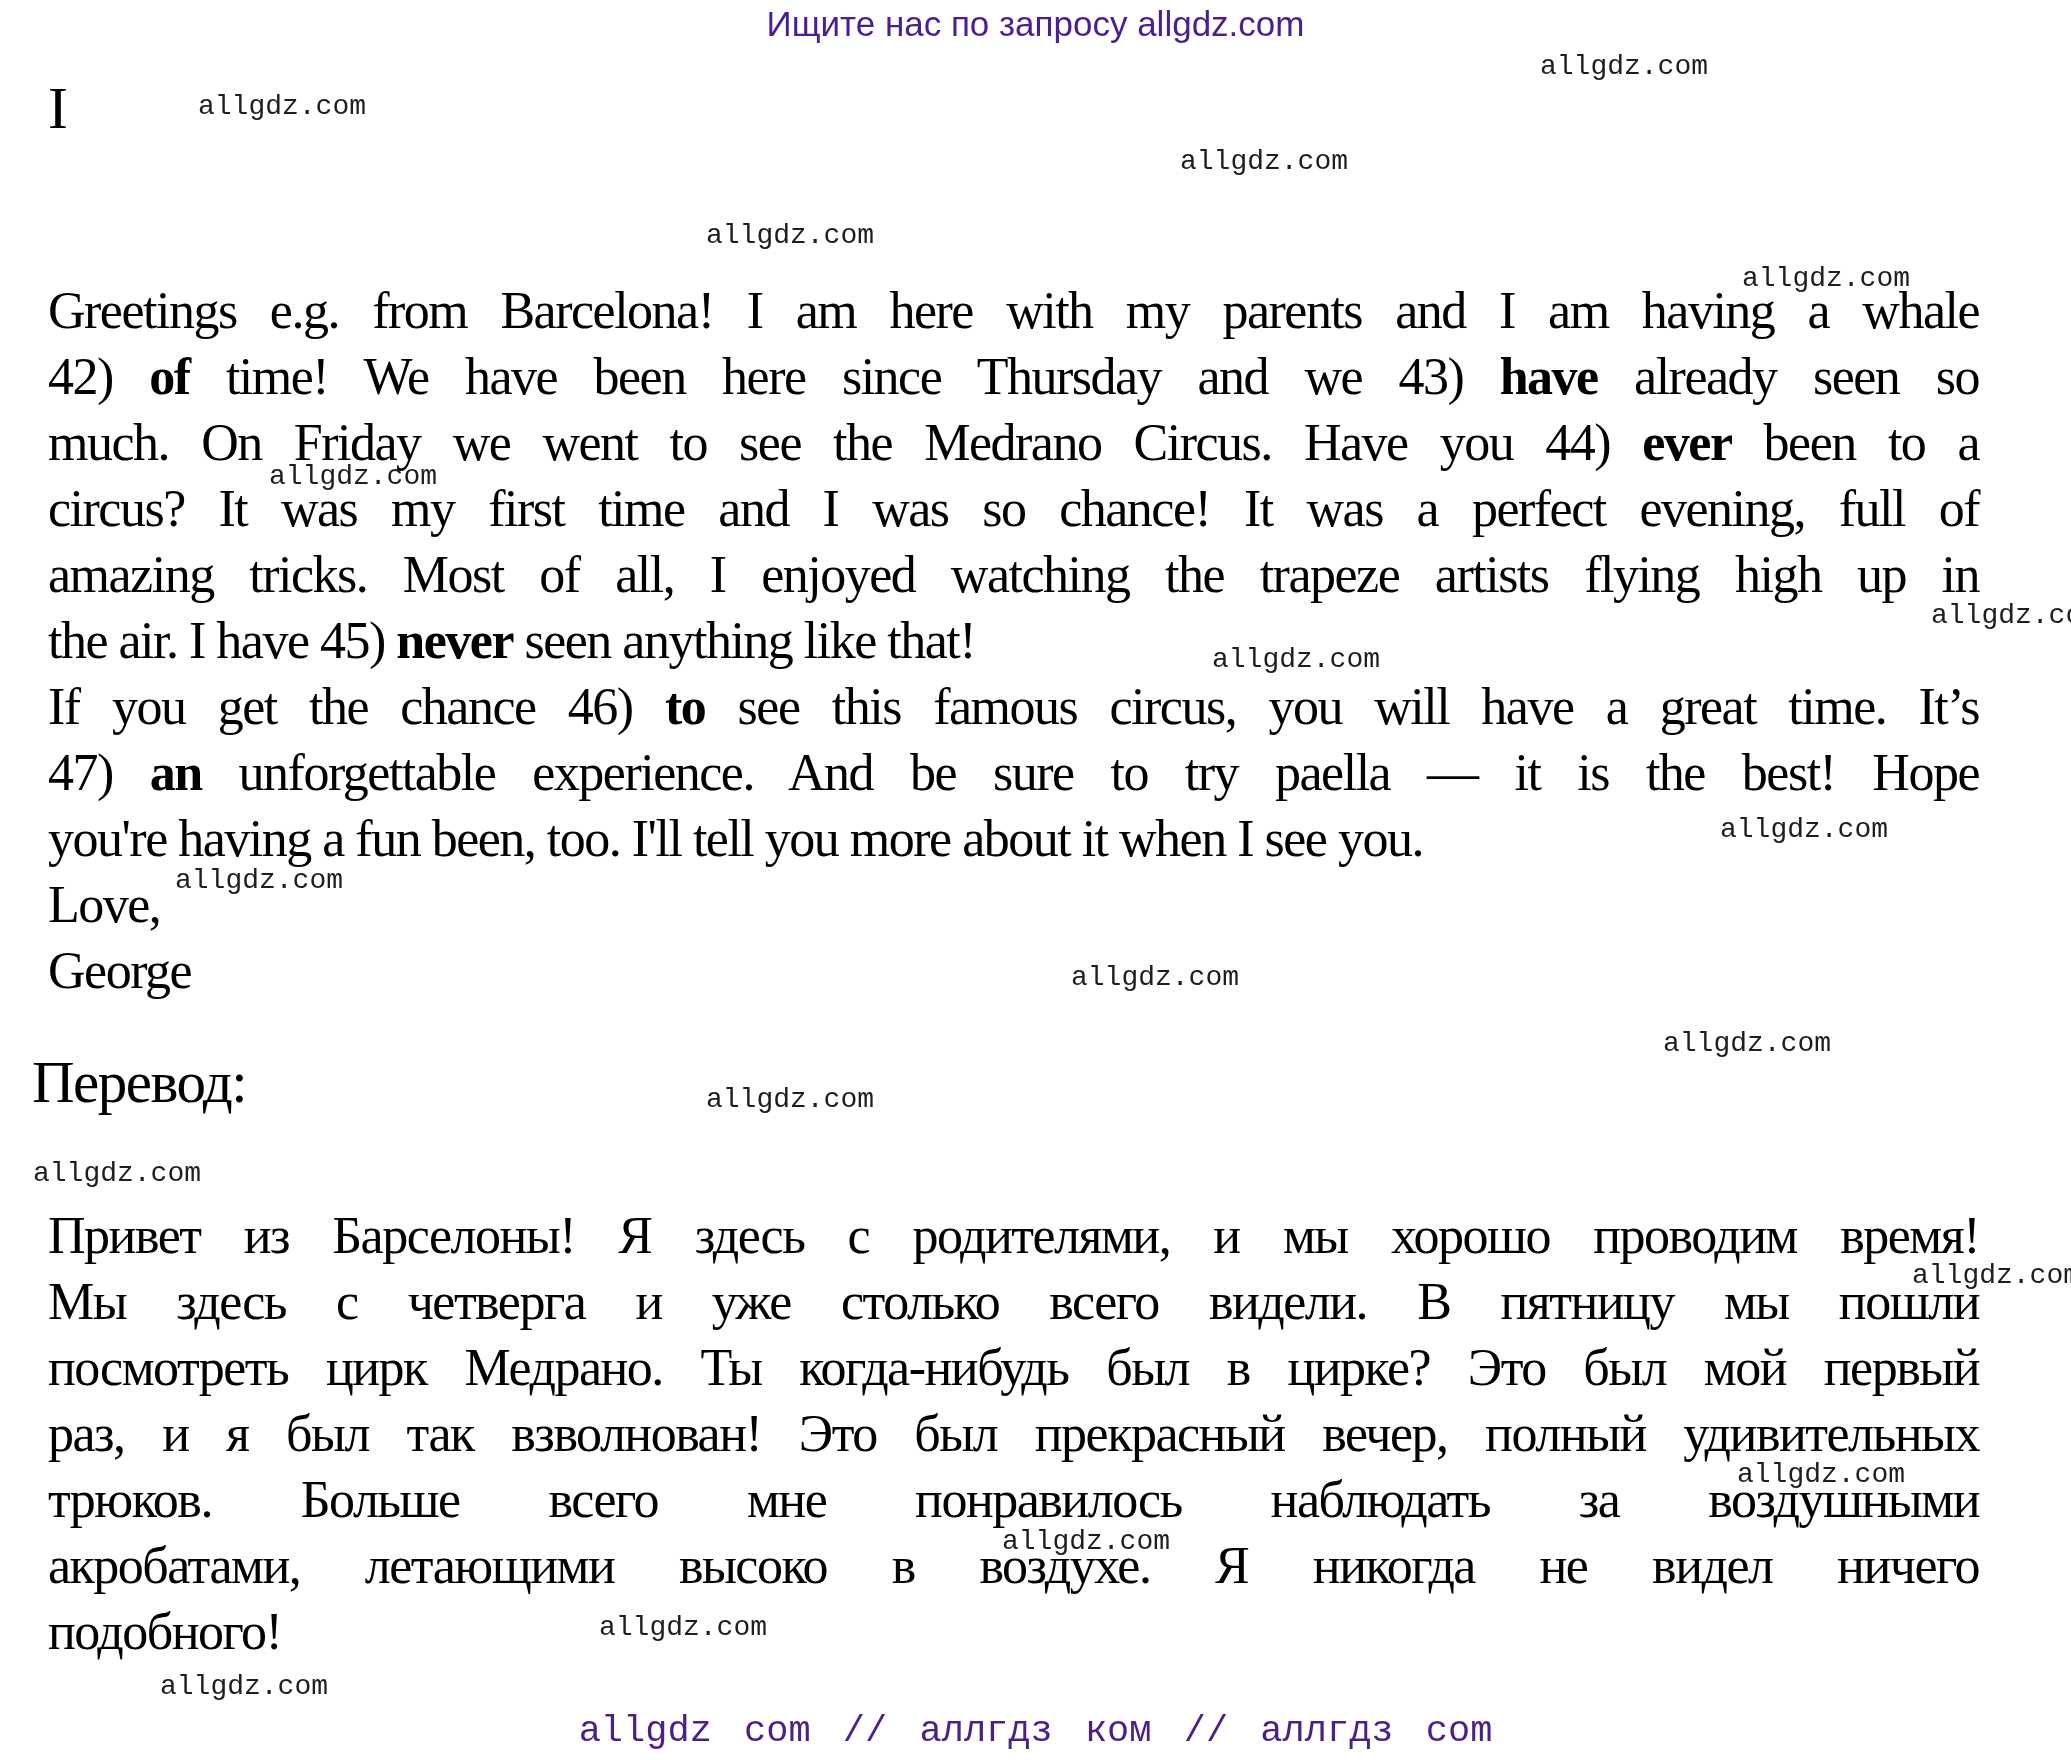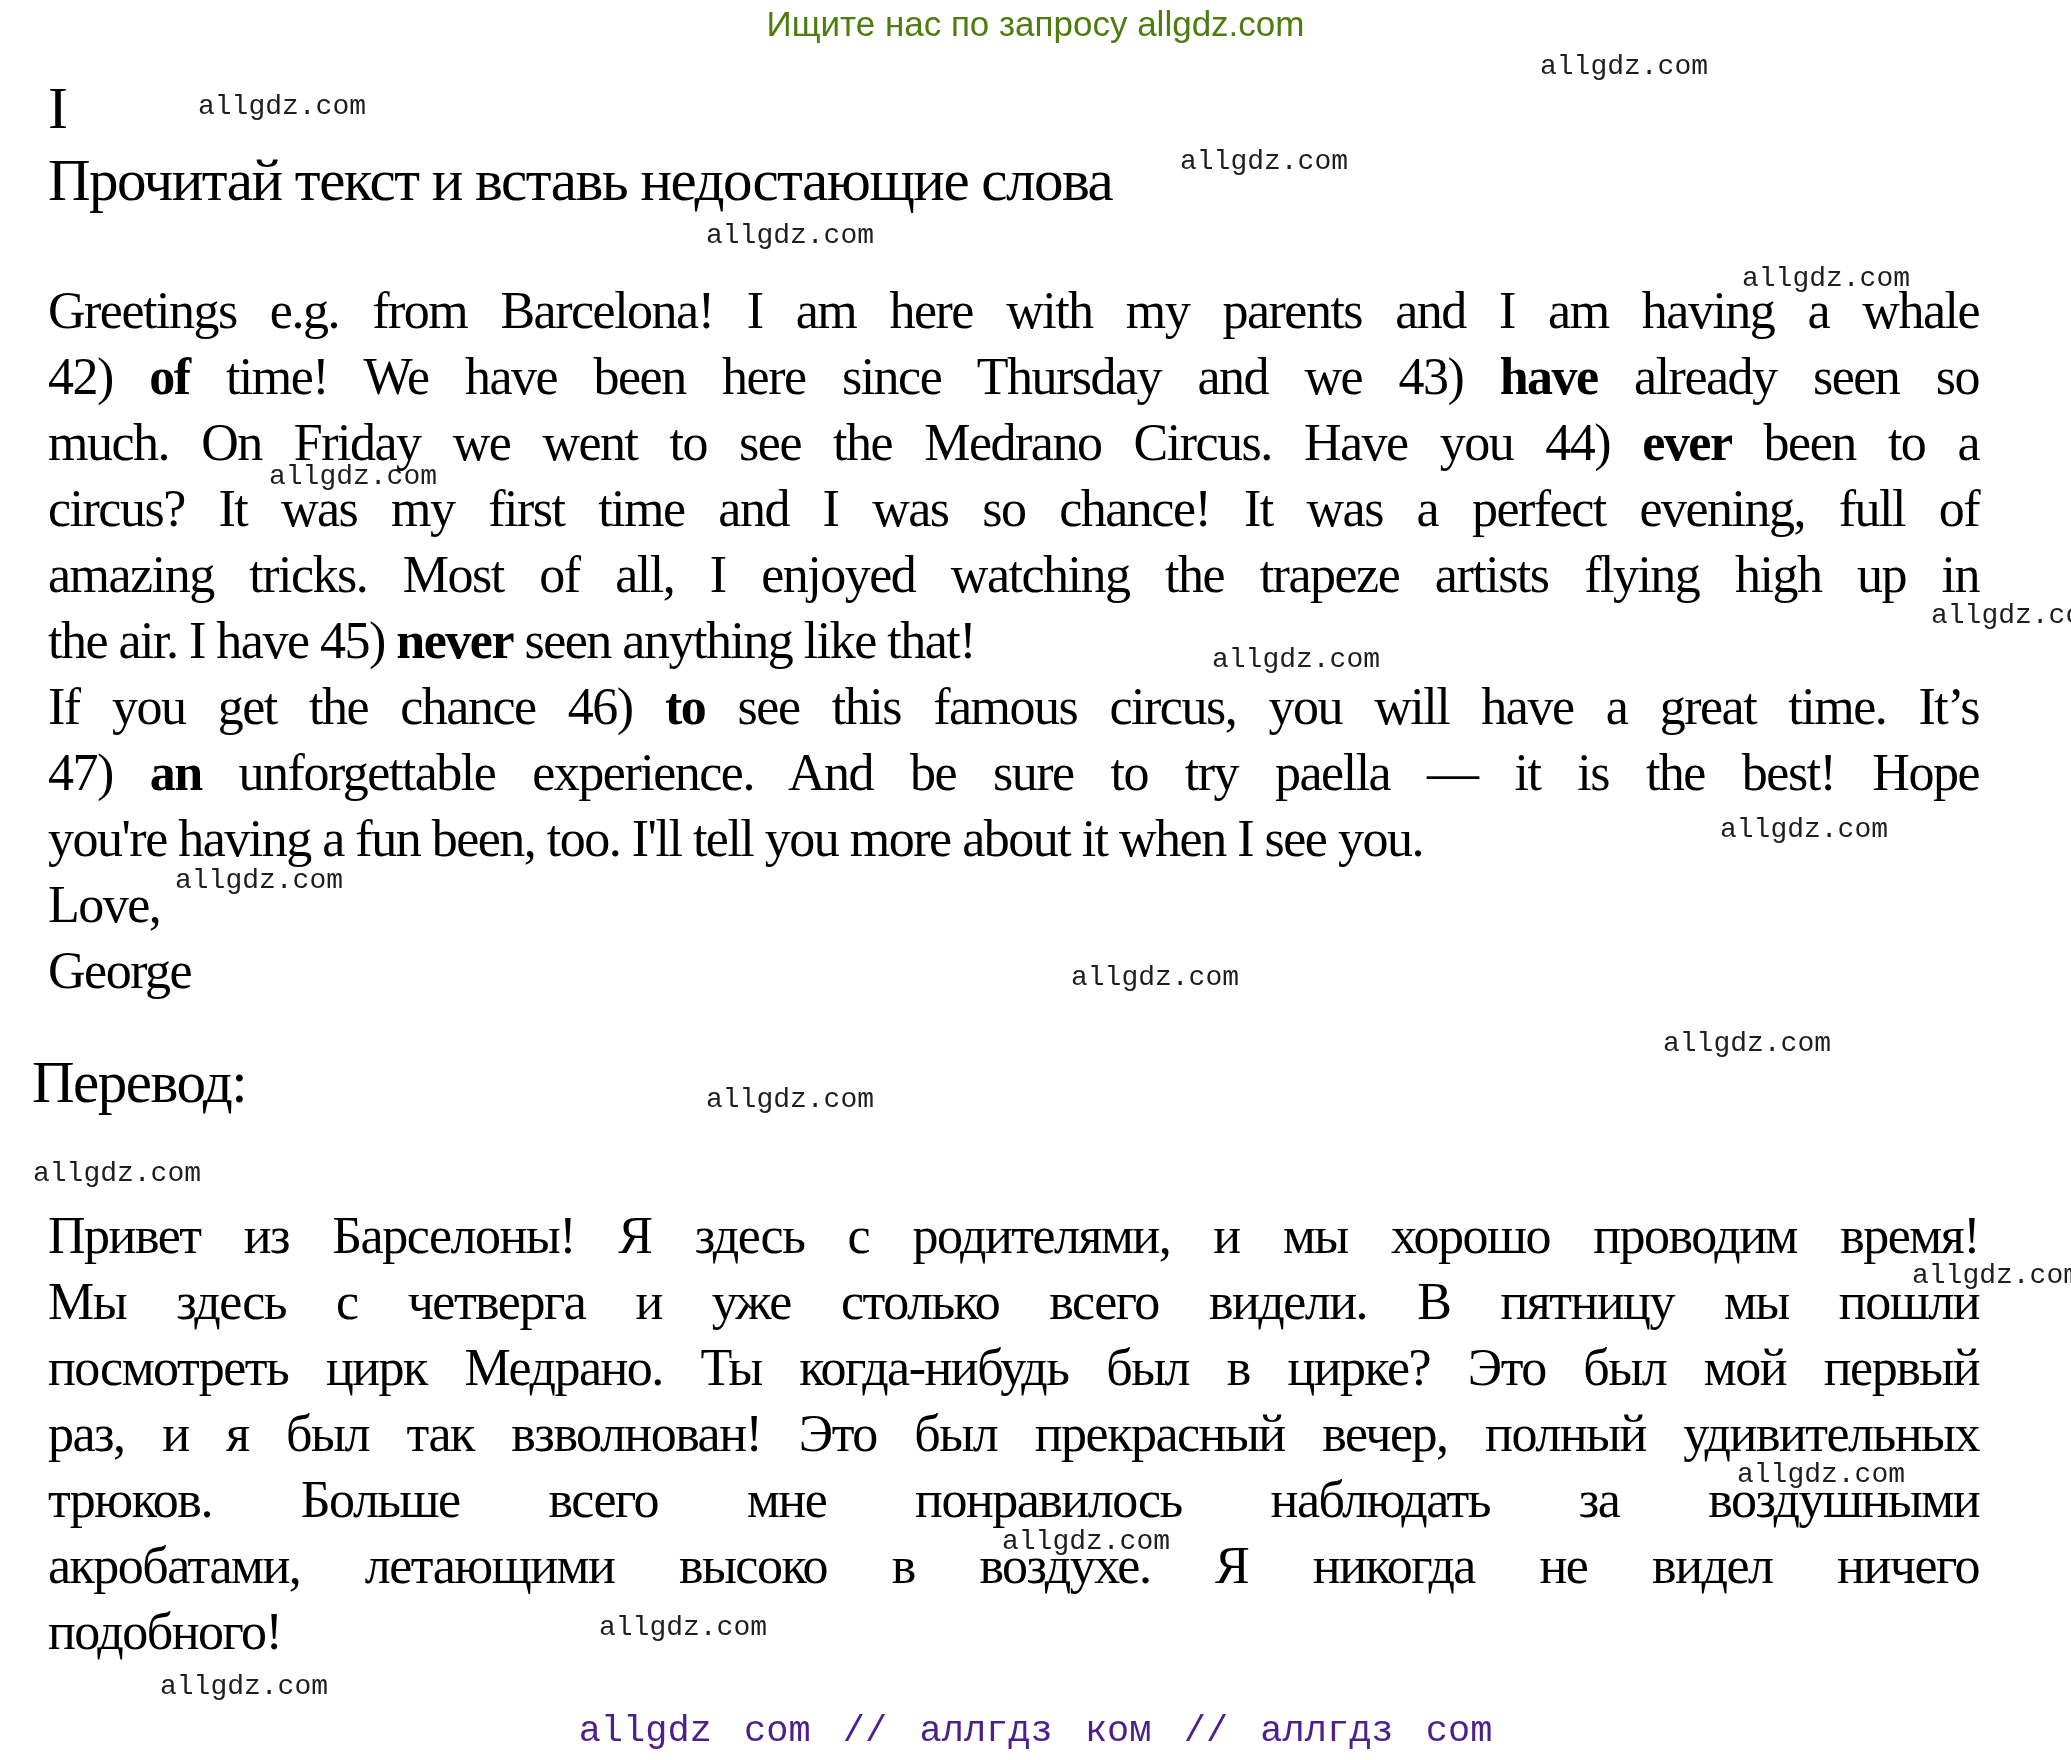--- a/index.html
+++ b/index.html
@@ -84,25 +84,24 @@
     font-size: 37px;
     word-spacing: 10px;
     white-space: nowrap;
   }
 </style>
 </head>
 <body>
 
 <div class="page">
 
-  <div class="promo" style="color: #4d7c0f;">Ищите нас по запросу allgdz.com</div>
+  <div class="promo" style="color: #4c1d95;">Ищите нас по запросу allgdz.com</div>
 
   <div class="roman">I</div>
 
-  <div class="task-title">Прочитай текст и вставь недостающие слова</div>
 
   <div class="para para-en">
       <div class="line j"><span>Greetings e.g. from Barcelona! I am here with my parents and I am having a whale</span></div>
       <div class="line j"><span>42) </span><b>of</b><span> time! We have been here since Thursday and we 43) </span><b>have</b><span> already seen so</span></div>
       <div class="line j"><span>much. On Friday we went to see the Medrano Circus. Have you 44) </span><b>ever</b><span> been to a</span></div>
       <div class="line j"><span>circus? It was my first time and I was so chance! It was a perfect evening, full of</span></div>
       <div class="line j"><span>amazing tricks. Most of all, I enjoyed watching the trapeze artists flying high up in</span></div>
       <div class="line"><span>the air. I have 45) </span><b>never</b><span> seen anything like that!</span></div>
       <div class="line j"><span>If you get the chance 46) </span><b>to</b><span> see this famous circus, you will have a great time. It’s</span></div>
       <div class="line j"><span>47) </span><b>an</b><span> unforgettable experience. And be sure to try paella — it is the best! Hope</span></div>

